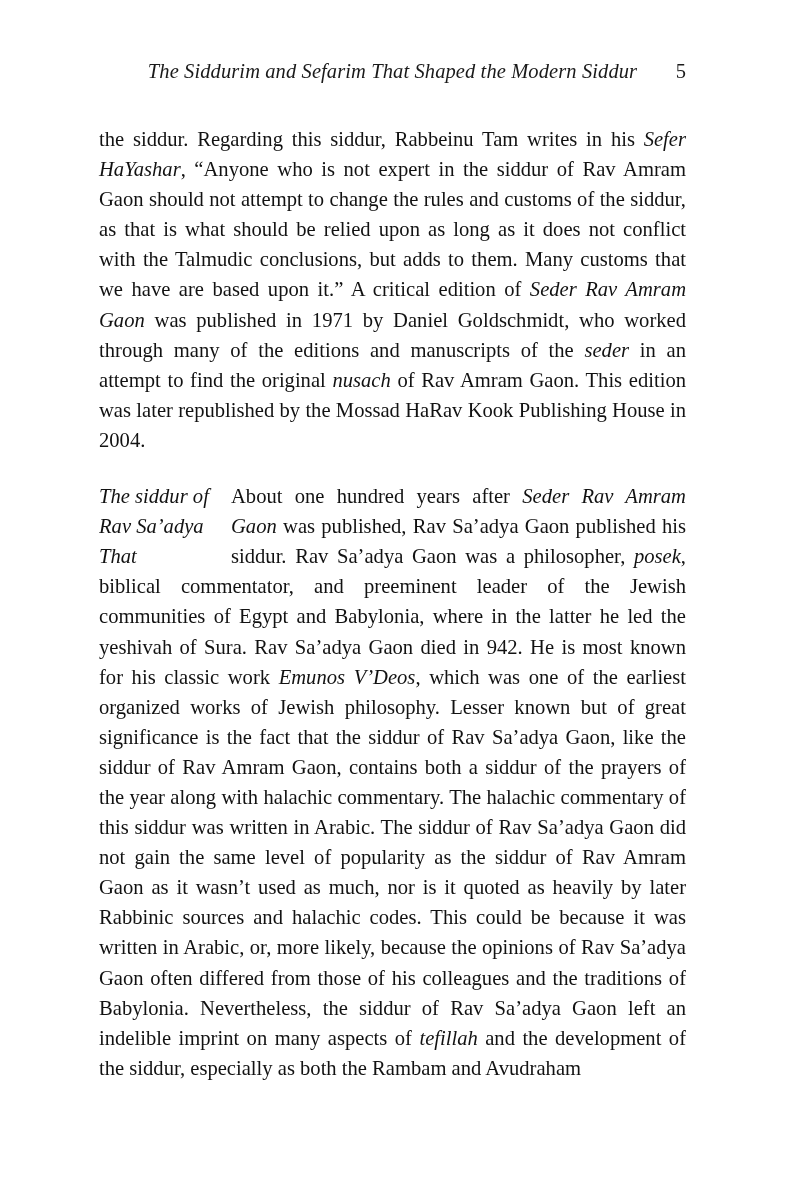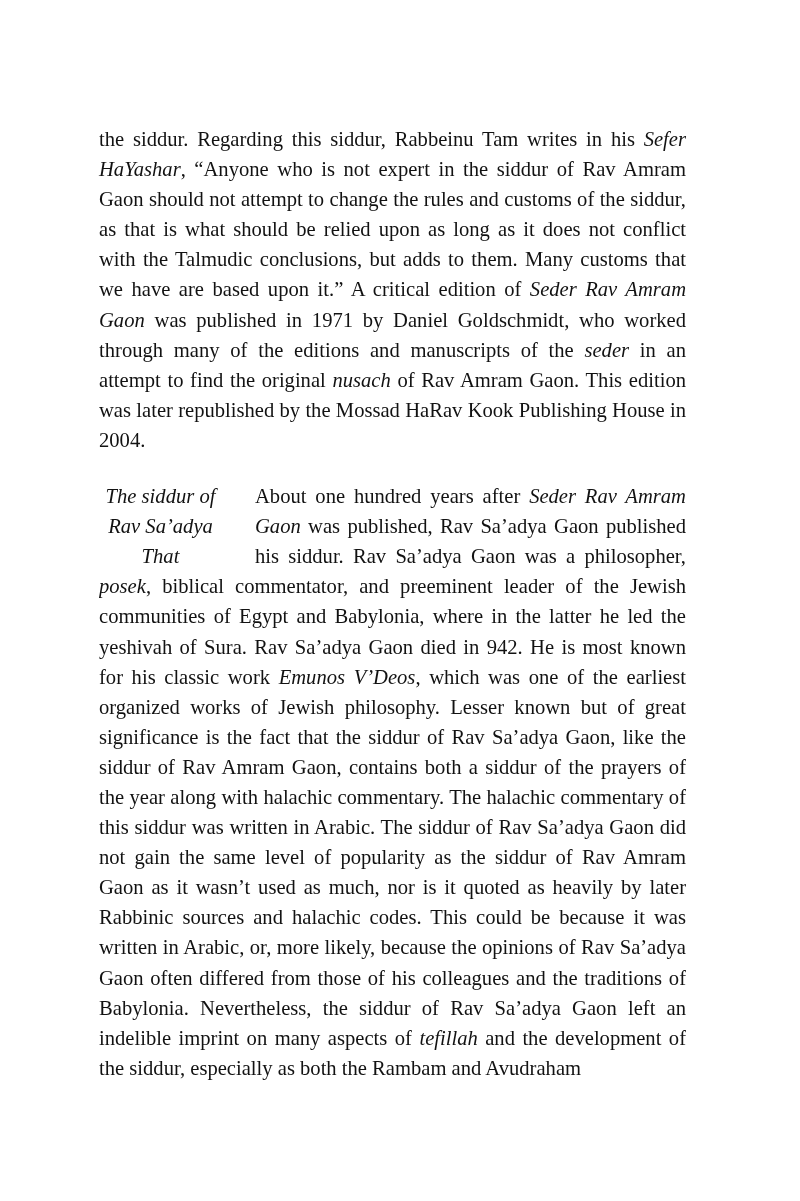--- a/index.html
+++ b/index.html
@@ -71,41 +71,45 @@
   .para i,
   .sidenote {
     font-style: italic;
   }
 
   
   
   .sidenote {
     float: left;
     width: 123px;
-    margin: 0 33px 0 0;
-    text-align: center;
+    margin: 0 9px 0 0;
+    text-align: left;
     font-size: 20.6px;
     line-height: 30.1px;
     color: #121212;
   }
 
   .sidenote-line {
     display: block;
     white-space: nowrap;
   }
 
   .para-with-sidenote {
     overflow: hidden;
   }
 </style>
 </head>
 <body>
 
 <div class="page" style="background: rgb(255, 255, 255); color: rgb(18, 18, 18);">
 
+  <div class="running-head">
+    <span class="running-head-title">The Siddurim and Sefarim That Shaped the Modern Siddur</span>
+    <span class="running-head-folio">5</span>
+  </div>
 
   <div class="text-block">
 
     <p class="para"><span>the siddur. Regarding this siddur, Rabbeinu Tam writes in his </span><i>Sefer HaYashar</i><span>, “Anyone who is not expert in the siddur of Rav Amram Gaon should not attempt to change the rules and customs of the siddur, as that is what should be relied upon as long as it does not conflict with the Talmudic conclusions, but adds to them. Many customs that we have are based upon it.” A critical edition of </span><i>Seder Rav Amram Gaon</i><span> was published in 1971 by Daniel Goldschmidt, who worked through many of the editions and manuscripts of the </span><i>seder</i><span> in an attempt to find the original </span><i>nusach</i><span> of Rav Amram Gaon. This edition was later republished by the Mossad HaRav Kook Publishing House in 2004.</span></p>
 
     <p class="para para-with-sidenote">
       <span class="sidenote">
         <span class="sidenote-line">The siddur of</span>
         <span class="sidenote-line">Rav Sa’adya</span>
         <span class="sidenote-line">That</span>

